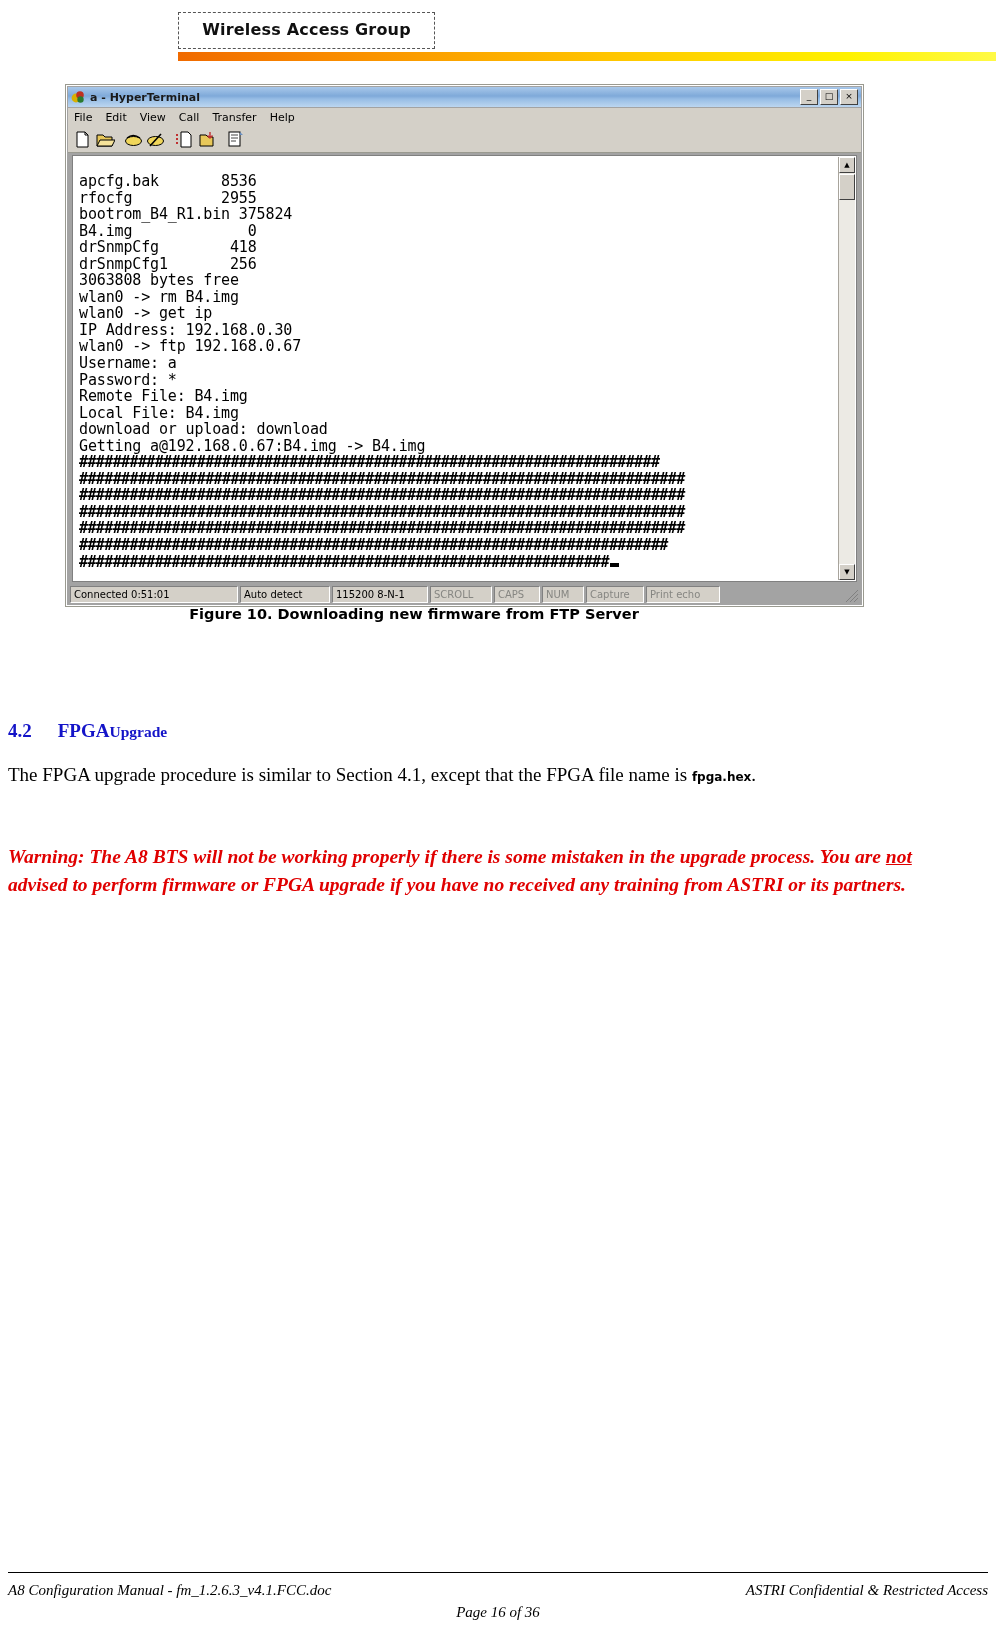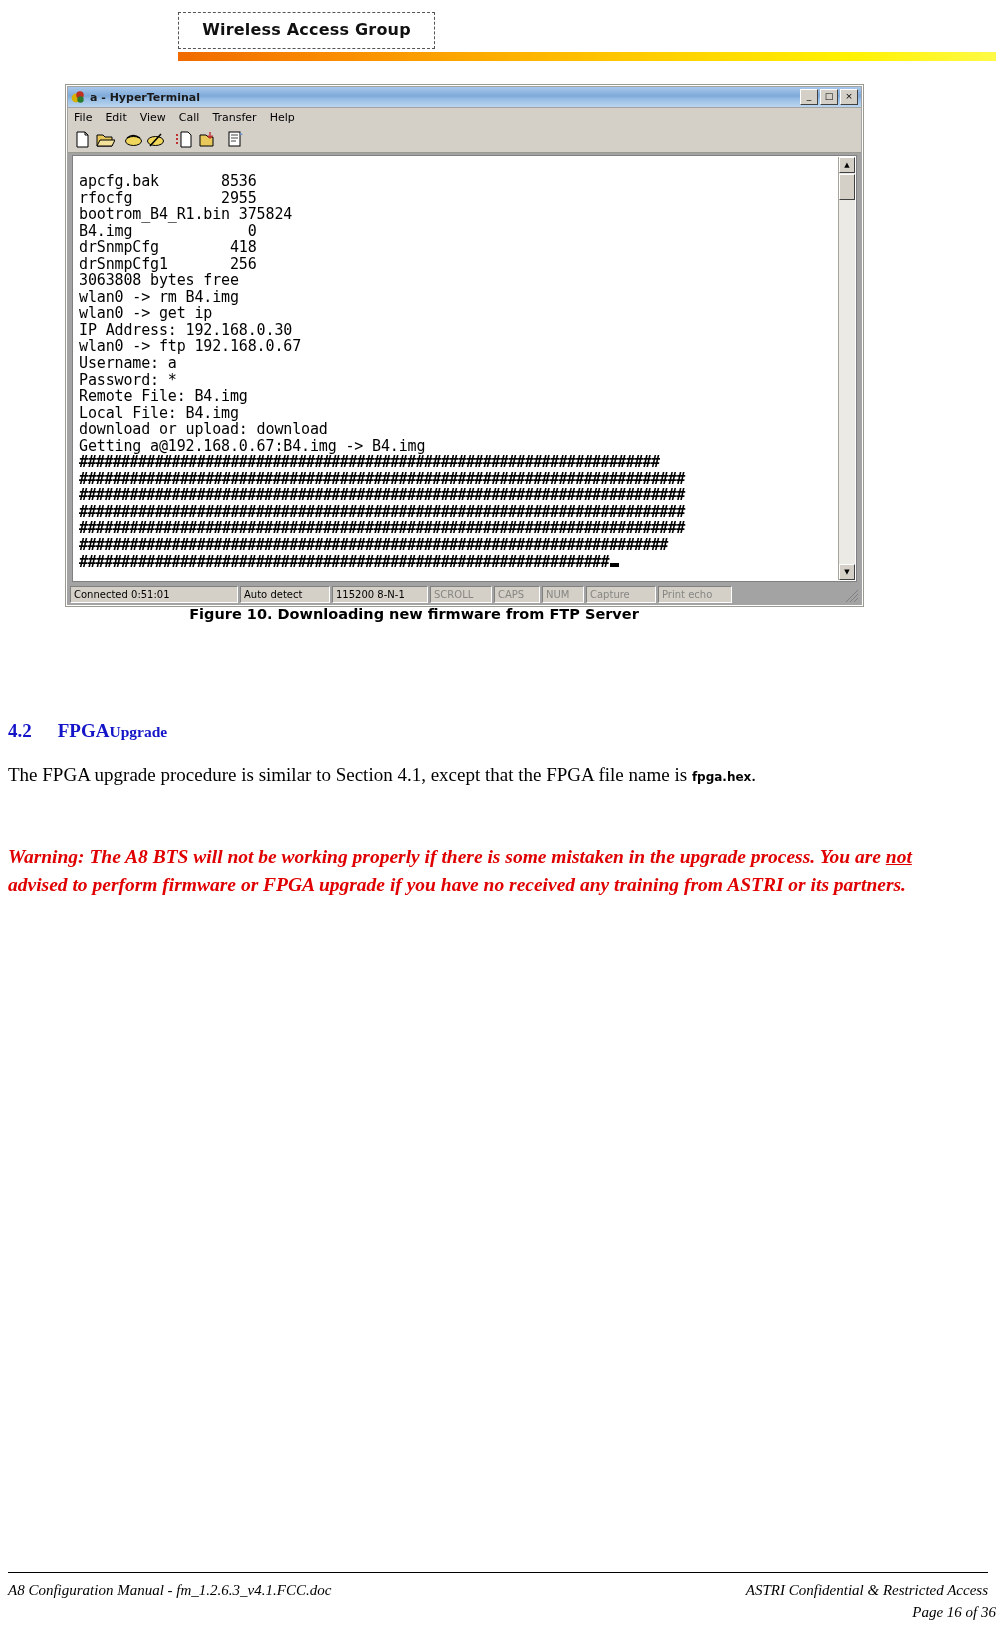--- a/index.html
+++ b/index.html
@@ -318,21 +318,21 @@
     font-family: "Liberation Serif", serif;
     font-style: italic;
     font-size: 15px;
     color: #000;
     gap: 23px;
   }
   .footer-page {
     position: absolute;
     left: 0; bottom: 18px;
     width: 996px;
-    text-align: right;
+    text-align: center;
     font-family: "Liberation Serif", serif;
     font-style: italic;
     font-size: 15px;
     color: #000;
     margin-top: 28px;
   }
 </style>
 </head>
 <body>
 
@@ -455,21 +455,21 @@
     </div>
   </div>
 
   <div class="ht-statusbar">
     <span class="sb-cell" style="width:168px">Connected 0:51:01</span>
     <span class="sb-cell" style="width:90px">Auto detect</span>
     <span class="sb-cell" style="width:96px">115200 8-N-1</span>
     <span class="sb-cell dim" style="width:62px">SCROLL</span>
     <span class="sb-cell dim" style="width:46px">CAPS</span>
     <span class="sb-cell dim" style="width:42px">NUM</span>
-    <span class="sb-cell dim" style="width:70px">Capture</span>
+    <span class="sb-cell dim" style="width:58px">Capture</span>
     <span class="sb-cell dim" style="width:74px">Print echo</span>
     <span class="sb-grip">
       <svg viewBox="0 0 14 14" width="14" height="14">
           <g stroke="#808080" stroke-width="1">
             <path d="M13 5 L5 13 M13 9 L9 13 M13 1 L1 13"></path>
           </g>
         </svg>
     </span>
   </div>
 </div>

